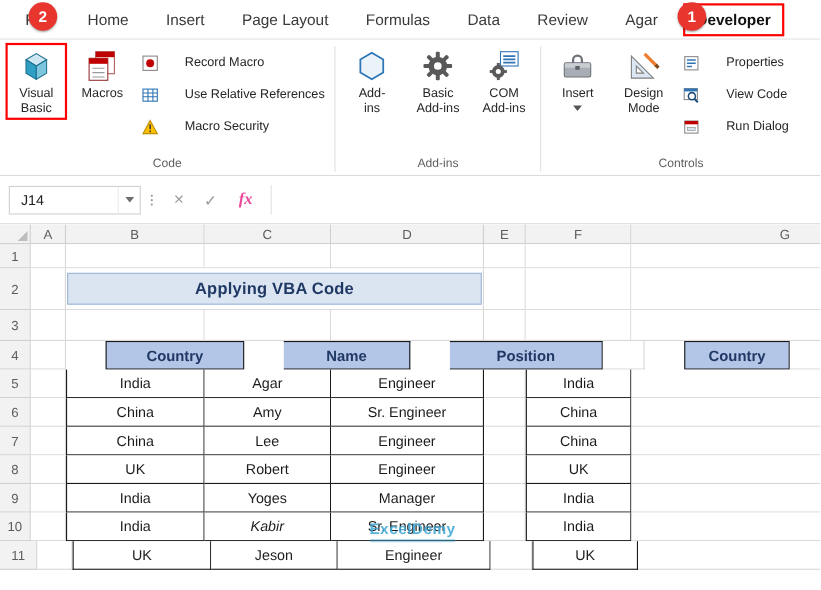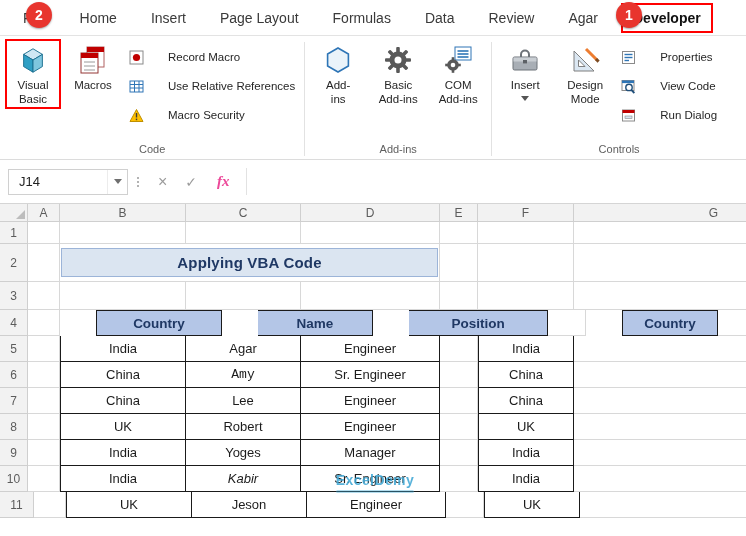--- a/index.html
+++ b/index.html
@@ -356,21 +356,21 @@
           <div class="gcell body-cell tbl" style="width: 115px; height: 26px;">Agar</div>
           <div class="gcell body-cell tbl" style="width: 139px; height: 26px;">Engineer</div>
           <div class="gcell body-cell" style="width: 38px; height: 26px;"></div>
           <div class="gcell body-cell tbl tbl-left" style="width: 96px; height: 26px;">India</div>
           <div class="gcell body-cell" style="width: 280px; height: 26px;"></div>
         </div>
         <div class="grid-row">
           <div class="gcell row-head" style="width: 28px; height: 26px;">6</div>
           <div class="gcell body-cell" style="width: 32px; height: 26px;"></div>
           <div class="gcell body-cell tbl tbl-left" style="width: 126px; height: 26px;">China</div>
-          <div class="gcell body-cell tbl" style="width: 115px; height: 26px; font-family: Liberation Mono, monospace;">Amy</div>
+          <div class="gcell body-cell tbl" style="width: 115px; height: 26px;">Amy</div>
           <div class="gcell body-cell tbl" style="width: 139px; height: 26px;">Sr. Engineer</div>
           <div class="gcell body-cell" style="width: 38px; height: 26px;"></div>
           <div class="gcell body-cell tbl tbl-left" style="width: 96px; height: 26px;">China</div>
           <div class="gcell body-cell" style="width: 280px; height: 26px;"></div>
         </div>
         <div class="grid-row">
           <div class="gcell row-head" style="width: 28px; height: 26px;">7</div>
           <div class="gcell body-cell" style="width: 32px; height: 26px;"></div>
           <div class="gcell body-cell tbl tbl-left" style="width: 126px; height: 26px;">China</div>
           <div class="gcell body-cell tbl" style="width: 115px; height: 26px;">Lee</div>

